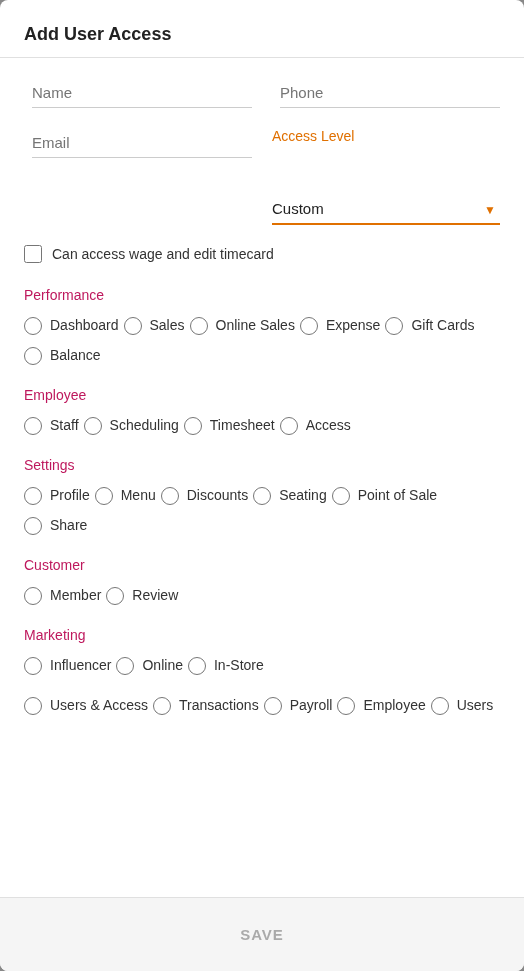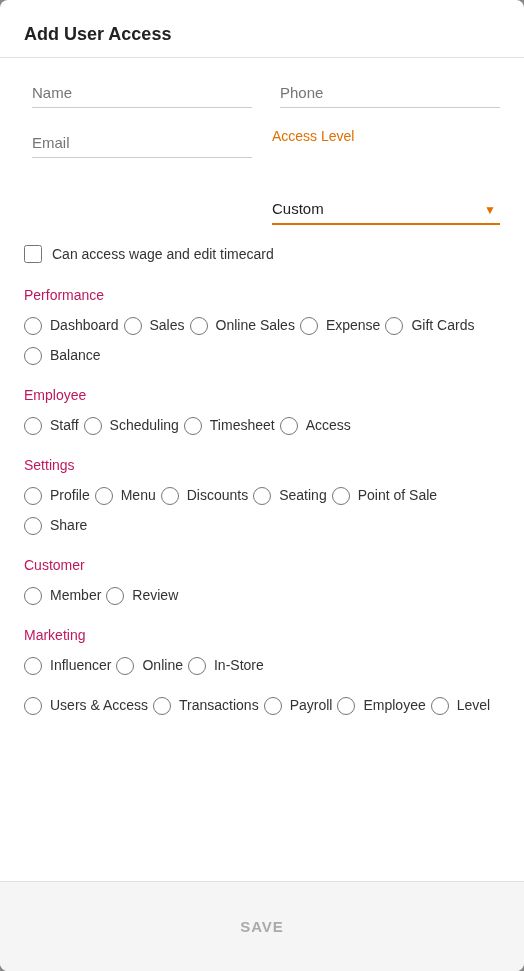--- a/index.html
+++ b/index.html
@@ -133,21 +133,21 @@
       cursor: pointer;
       accent-color: #e07000;
     }
     .option-item label {
       font-size: 14px;
       color: #333;
       cursor: pointer;
       white-space: nowrap;
     }
     .modal-footer {
-      padding: 28px 24px;
+      padding: 20px 24px;
       background: #f5f5f5;
       border-top: 1px solid #e0e0e0;
       display: flex;
       justify-content: center;
       border-radius: 0 0 8px 8px;
     }
     .save-button {
       background: transparent;
       border: none;
       font-size: 15px;
@@ -326,21 +326,21 @@
         <div class="option-item">
           <input type="radio" name="own" id="o-payments" style="">
           <label for="o-payments">Payroll</label>
         </div>
         <div class="option-item">
           <input type="radio" name="own" id="o-invoice" style="">
           <label for="o-invoice">Employee</label>
         </div>
         <div class="option-item">
           <input type="radio" name="own" id="o-sync" style="">
-          <label for="o-sync">Level</label>
+          <label for="o-sync">Users</label>
         </div>
       </div>
     </div>
   </div>
 
   <div class="modal-footer">
     <button class="save-button">SAVE</button>
   </div>
 </div>
 

